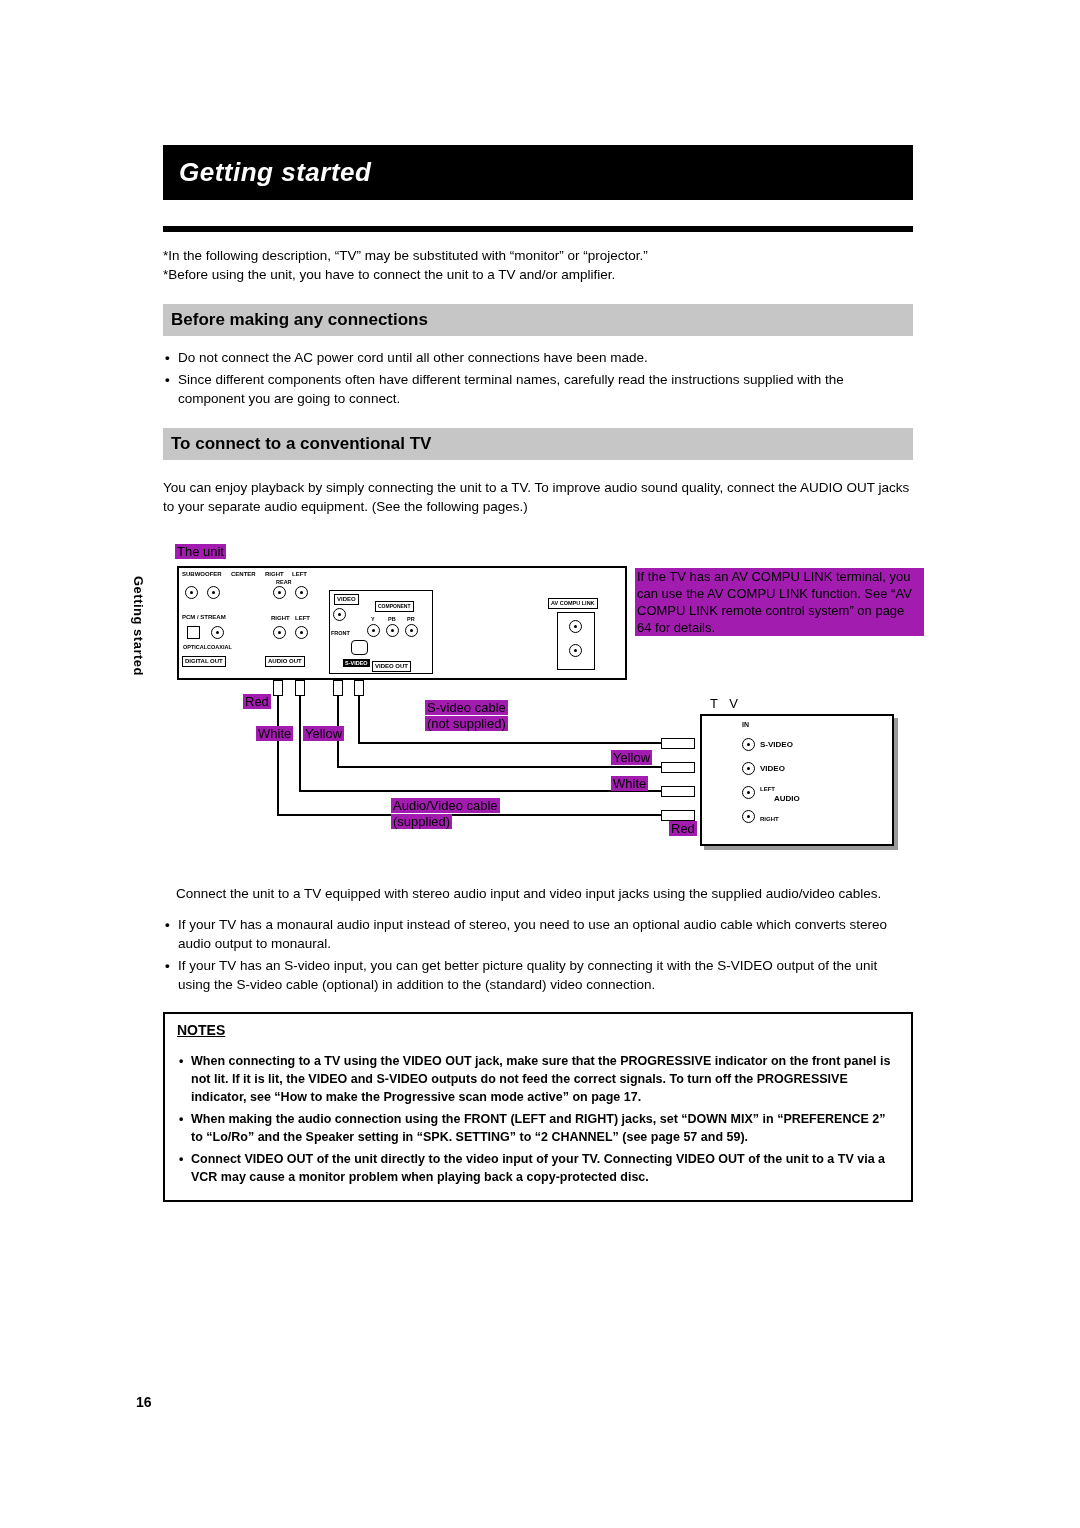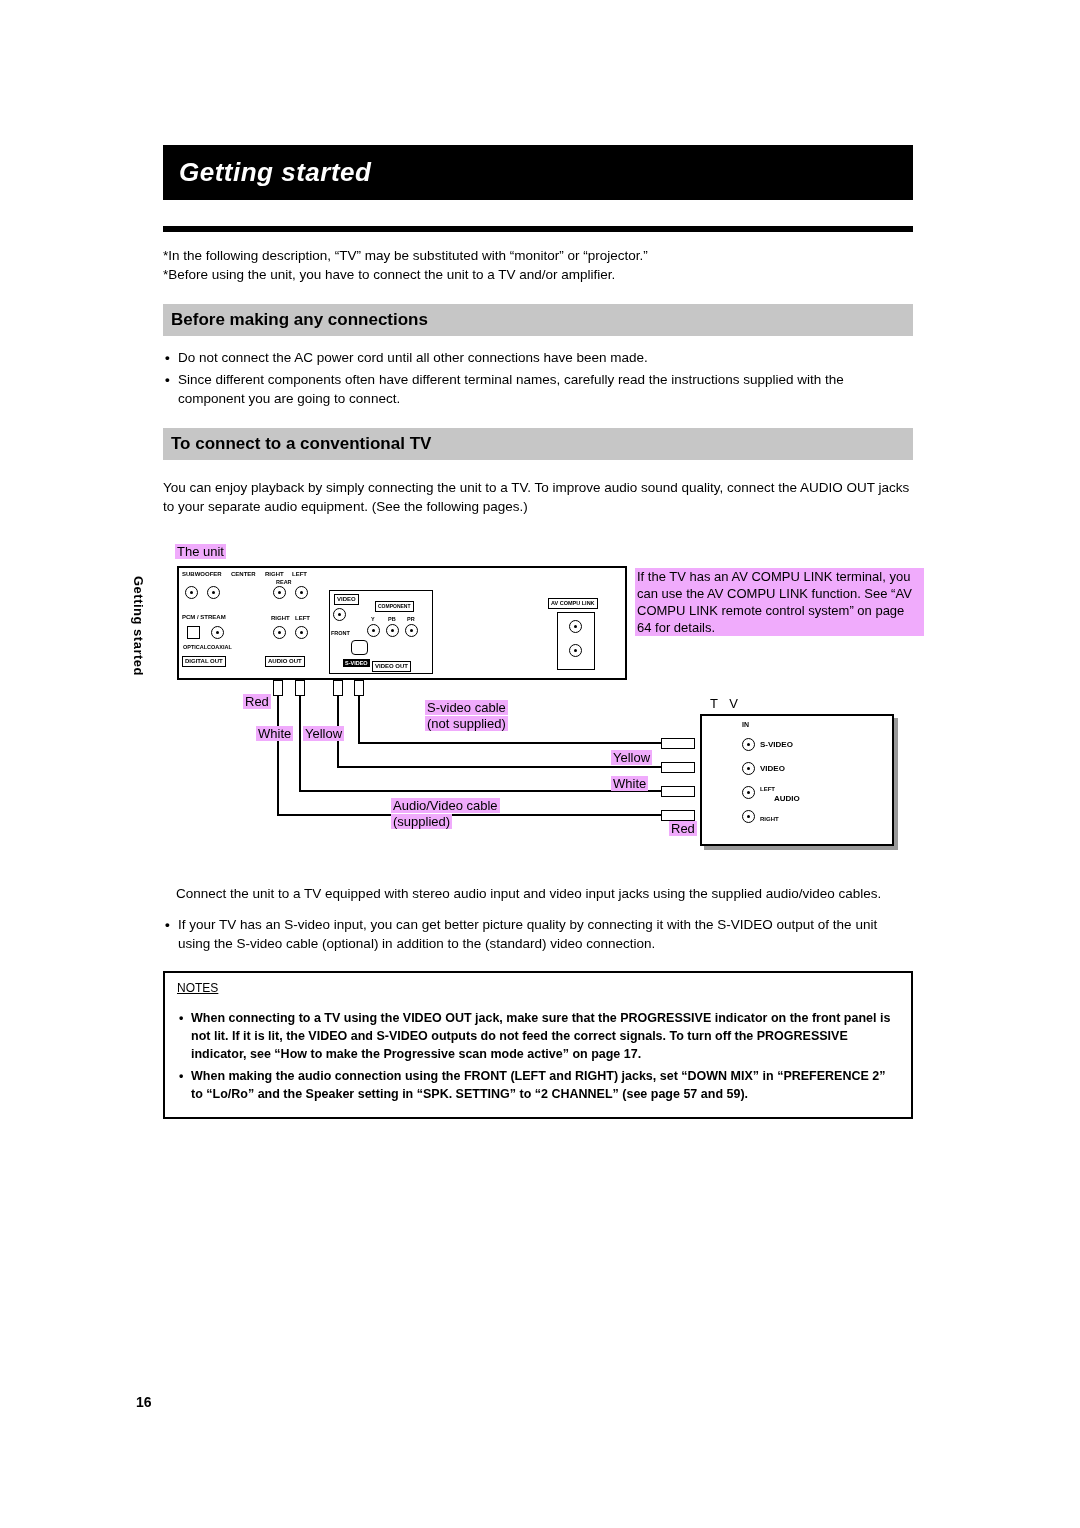--- a/index.html
+++ b/index.html
@@ -20,21 +20,21 @@
   ul.bl{margin:12px 0 0 0;padding:0;font-size:13.5px;line-height:19px;}
   ul.bl li{list-style:none;position:relative;padding-left:15px;margin:0 0 3px 0;}
   ul.bl li::before{content:"\2022";position:absolute;left:2px;top:0;font-weight:bold;}
 
   
   .side-tab{position:absolute;left:131px;top:576px;writing-mode:vertical-rl;
             font-size:13px;font-weight:bold;letter-spacing:.5px;}
 
   
   .diagram{position:relative;margin-top:26px;height:302px;font-size:13px;}
-  .dl{position:absolute;font-size:13px;line-height:15px;white-space:nowrap;background:#f0abfc;padding:0 2px;z-index:6;}
+  .dl{position:absolute;font-size:13px;line-height:15px;white-space:nowrap;background:#a21caf;padding:0 2px;z-index:6;}
   .panel{position:absolute;left:14px;top:24px;width:446px;height:110px;border:2px solid #000;background:#fff;z-index:2;}
   .tl{position:absolute;font-size:6px;font-weight:bold;line-height:7px;white-space:nowrap;}
   .tl5{font-size:5.5px;}
   .bx{position:absolute;border:1px solid #000;font-size:6px;font-weight:bold;
       padding:1px 2px;line-height:7px;background:#fff;white-space:nowrap;}
   .blk{position:absolute;background:#000;color:#fff;font-size:5.5px;font-weight:bold;
        padding:1px 2px;line-height:6px;white-space:nowrap;}
   .jk{position:absolute;width:11px;height:11px;border:1.5px solid #000;border-radius:50%;background:#fff;display:block;}
   .jk::after{content:"";position:absolute;left:50%;top:50%;width:3px;height:3px;margin:-1.5px 0 0 -1.5px;background:#000;border-radius:50%;}
   .opt{position:absolute;width:11px;height:11px;border:1.5px solid #000;background:#fff;display:block;}
@@ -44,21 +44,21 @@
   .plugv{position:absolute;width:8px;height:14px;border:1.5px solid #000;background:#fff;z-index:4;}
   .plugh{position:absolute;width:32px;height:9px;border:1.5px solid #000;background:#fff;z-index:4;}
   .tvbox{position:absolute;left:537px;top:172px;width:190px;height:128px;border:2px solid #000;
          background:#fff;box-shadow:4px 4px 0 #999;z-index:3;}
   .tv-title{position:absolute;left:547px;top:154px;font-size:13px;letter-spacing:4px;}
   .tvl{position:absolute;font-size:8px;font-weight:bold;white-space:nowrap;}
   .tvs{font-size:6px;}
 
   
   .notes{margin-top:18px;border:2px solid #000;padding:8px 12px 10px 12px;box-sizing:border-box;}
-  .notes-title{font-size:12px;font-weight:normal;text-decoration:underline;}
+  .notes-title{font-size:14px;font-weight:bold;text-decoration:underline;}
   ul.nl{margin:14px 0 0 0;padding:0;font-size:12.5px;font-weight:bold;line-height:18px;}
   ul.nl li{list-style:none;position:relative;padding-left:14px;margin:0 0 4px 0;}
   ul.nl li::before{content:"\2022";position:absolute;left:2px;top:0;}
 
   .page-number{position:absolute;left:136px;top:1394px;font-size:14px;font-weight:bold;}
 </style>
 </head>
 <body>
 
 <div class="page">
@@ -181,28 +181,30 @@
         <span class="tvl tvs" style="left:58px;top:70px;">LEFT</span>
         <span class="tvl" style="left:72px;top:78px;text-align:center;">AUDIO</span>
         <i class="jk" style="left:40px;top:94px;"></i>
         <span class="tvl tvs" style="left:58px;top:100px;">RIGHT</span>
       </div>
     </div>
 
     <p class="body-p" style="margin-top:40px;margin-left:13px;">Connect the unit to a TV equipped with stereo audio input and video input jacks using the supplied audio/video cables.</p>
 
     <ul class="bl">
+      <li><span>If your TV has a monaural audio input instead of stereo, you need to use an optional audio cable which converts stereo audio output to monaural.</span></li>
       <li><span>If your TV has an S-video input, you can get better picture quality by connecting it with the S-VIDEO output of the unit using the S-video cable (optional) in addition to the (standard) video connection.</span></li>
     </ul>
 
     <div class="notes">
       <div class="notes-title">NOTES</div>
       <ul class="nl">
         <li><span>When connecting to a TV using the VIDEO OUT jack, make sure that the PROGRESSIVE indicator on the front panel is not lit. If it is lit, the VIDEO and S-VIDEO outputs do not feed the correct signals. To turn off the PROGRESSIVE indicator, see “How to make the Progressive scan mode active” on page 17.</span></li>
         <li><span>When making the audio connection using the FRONT (LEFT and RIGHT) jacks, set “DOWN MIX” in “PREFERENCE 2” to “Lo/Ro” and the Speaker setting in “SPK. SETTING” to “2 CHANNEL” (see page 57 and 59).</span></li>
+        <li><span>Connect VIDEO OUT of the unit directly to the video input of your TV. Connecting VIDEO OUT of the unit to a TV via a VCR may cause a monitor problem when playing back a copy-protected disc.</span></li>
       </ul>
     </div>
 
   </div>
 
   <div class="page-number">16</div>
 
 </div>
 
 </body></html>

